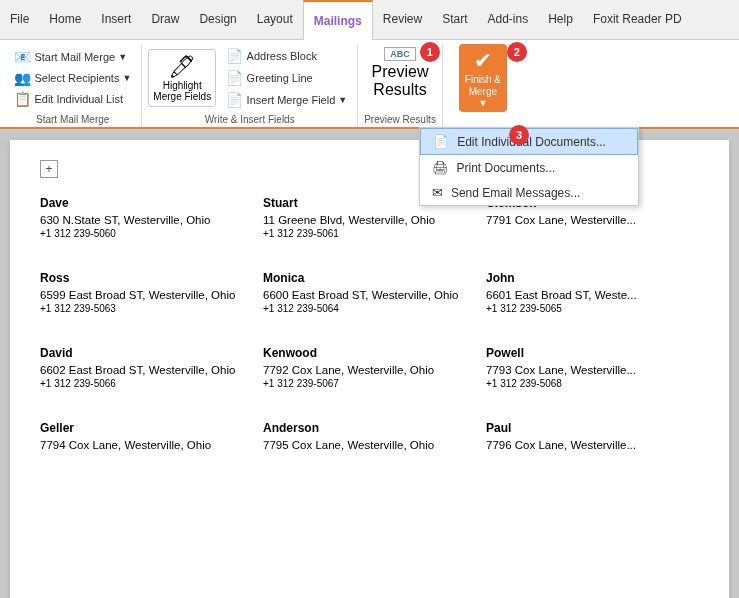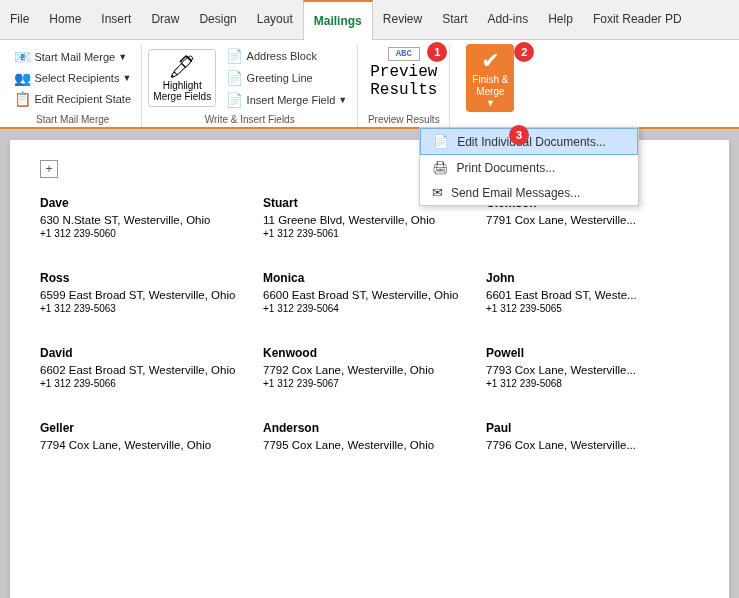--- a/index.html
+++ b/index.html
@@ -2,21 +2,21 @@
 <html><head>
   <meta charset="utf-8">
   <style>
     * { margin: 0; padding: 0; box-sizing: border-box; }
     body { font-family: 'Segoe UI', Arial, sans-serif; font-size: 12px; background: #fff; width: 739px; height: 598px; overflow: hidden; }
 
     
     .ribbon { background: #f0f0f0; border-bottom: 1px solid #ccc; }
     .ribbon-tabs { display: flex; background: #f0f0f0; border-bottom: 1px solid #ccc; }
     .ribbon-tab { padding: 12px 10px; font-size: 12px; cursor: pointer; color: #333; }
-    .ribbon-tab.active { background: #fff; border-top: 2px solid #ed7d31; border-left: 1px solid #ccc; border-right: 1px solid #ccc; margin-bottom: -1px; color: #15803d; font-weight: 600; }
+    .ribbon-tab.active { background: #fff; border-top: 2px solid #ed7d31; border-left: 1px solid #ccc; border-right: 1px solid #ccc; margin-bottom: -1px; color: #8b5cf6; font-weight: 600; }
 
     .ribbon-content { display: flex; align-items: stretch; padding: 4px 4px 0 4px; background: #fff; border-bottom: 2px solid #ed7d31; min-height: 80px; }
 
     .ribbon-group { display: flex; flex-direction: column; align-items: center; border-right: 1px solid #ddd; padding: 0 6px; min-width: 80px; }
     .ribbon-group-label { font-size: 10px; color: #555; margin-top: auto; padding: 2px 0 2px; }
 
     .ribbon-group-buttons { display: flex; flex-direction: row; align-items: center; gap: 2px; flex: 1; }
     .ribbon-btn-large { display: flex; flex-direction: column; align-items: center; justify-content: center; padding: 3px 6px; cursor: pointer; border-radius: 3px; min-width: 44px; }
 
     .ribbon-btn-small { display: flex; flex-direction: row; align-items: center; gap: 3px; padding: 2px 4px; cursor: pointer; border-radius: 3px; font-size: 11px; color: #333; white-space: nowrap; }
@@ -81,21 +81,21 @@
               <span>Start Mail Merge</span>
               <span style="font-size:9px;">▼</span>
             </div>
             <div class="ribbon-btn-small">
               <span class="btn-icon-sm">👥</span>
               <span>Select Recipients</span>
               <span style="font-size:9px;">▼</span>
             </div>
             <div class="ribbon-btn-small">
               <span class="btn-icon-sm">📋</span>
-              <span>Edit Recipient State</span>
+              <span>Edit Individual List</span>
             </div>
           </div>
         </div>
         <div class="ribbon-group-label">Start Mail Merge</div>
       </div>
 
       <div class="ribbon-group" style="min-width:160px;">
         <div class="ribbon-group-buttons">
 
           <div class="ribbon-btn-large" style="border:1px solid #ccc;padding:4px;">
@@ -117,21 +117,21 @@
               <span style="font-size:9px;">▼</span>
             </div>
           </div>
         </div>
         <div class="ribbon-group-label">Write &amp; Insert Fields</div>
       </div>
 
       <div class="ribbon-group" style="min-width:70px;position:relative;">
 
         <div class="badge-circle" style="position:absolute;top:-2px;right:2px;z-index:10;">1</div>
-        <div class="ribbon-group-buttons" style="flex-direction:column;align-items:center;font-family:Liberation Mono, monospace;">
+        <div class="ribbon-group-buttons" style="flex-direction:column;align-items:center;">
           <div class="preview-btn">
             <div style="display:flex;flex-direction:column;align-items:center;">
               <div style="font-size:9px;font-weight:bold;color:#4472c4;background:#fff;border:1px solid #aaa;padding:1px 4px;width:32px;text-align:center;">ABC</div>
               <div style="font-size:16px;margin-top:2px;text-align:center;">Preview<br>Results</div>
             </div>
           </div>
         </div>
         <div class="ribbon-group-label">Preview Results</div>
       </div>
 

